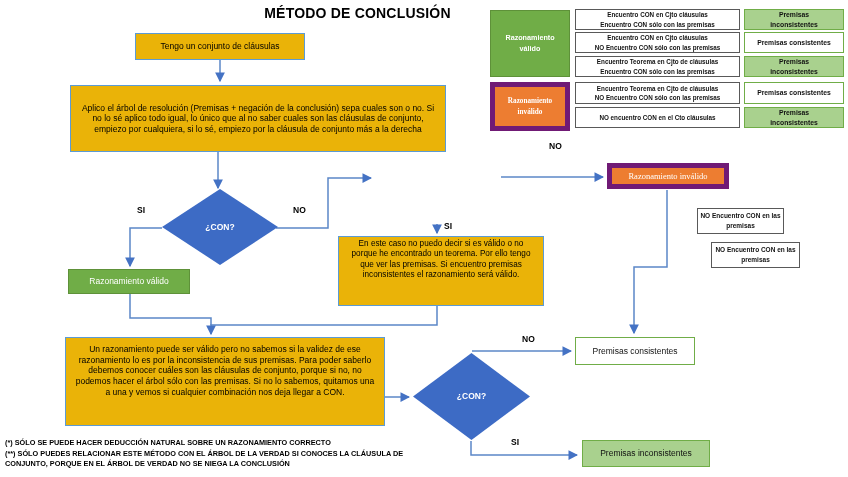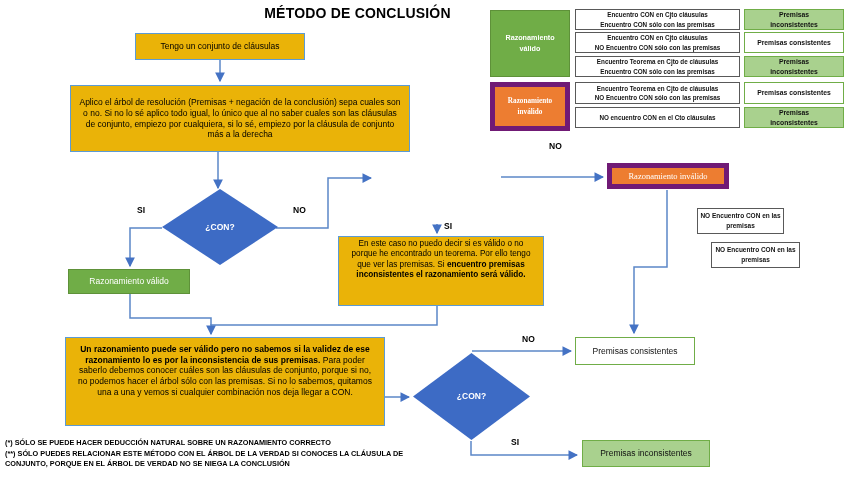--- a/index.html
+++ b/index.html
@@ -20,21 +20,21 @@
   .gray-outline{background:#fff;border:1px solid #595959;color:#111;}
   .fs-main{font-size:8.5px;}
   .fs-note{font-size:8.2px;}
   .lbl{position:absolute;font-weight:bold;font-size:8.5px;color:#000;}
   .legend-group{font-weight:bold;font-size:7.2px;line-height:1.4;}
   .legend-cond{font-weight:bold;font-size:6.3px;line-height:1.5;}
   .legend-res{font-weight:bold;font-size:6.8px;line-height:1.35;padding:0 10px;}
   .smallnote{font-weight:bold;font-size:6.5px;line-height:1.5;}
   .footnotes{position:absolute;left:5px;top:438px;width:424px;font-size:7.3px;
     font-weight:bold;line-height:1.45;}
-  b.seg{font-weight:bold;}
+  b.seg{font-weight:normal;}
 </style>
 </head>
 <body>
 
 <div class="canvas">
 
   <svg class="wires" width="848" height="477">
     <defs>
       <marker id="arw" viewBox="0 0 8 8" refX="7" refY="4" markerWidth="6.5" markerHeight="6.5" orient="auto-start-reverse">
         <path d="M0,0 L8,4 L0,8 z" fill="#4472C4"></path>
@@ -53,21 +53,21 @@
       <polyline points="472,351 571,351" marker-end="url(#arw)"></polyline>
       <polyline points="667,190 667,267 634,267 634,333" marker-end="url(#arw)"></polyline>
       <polyline points="471,441 471,455 577,455" marker-end="url(#arw)"></polyline>
     </g>
   </svg>
 
   <div class="title">MÉTODO DE CONCLUSIÓN</div>
 
   <div class="node box-blue fs-main" style="left:135px;top:33px;width:170px;height:27px;">Tengo un conjunto de cláusulas</div>
 
-  <div class="node box-blue fs-main" style="left:70px;top:85px;width:340px;height:67px;padding:15px 8px;">Aplico el árbol de resolución (Premisas + negación de la conclusión) sepa cuales son o no. Si no lo sé aplico todo igual, lo único que al no saber cuales son las cláusulas de conjunto, empiezo por cualquiera, si lo sé, empiezo por la cláusula de conjunto más a la derecha</div>
+  <div class="node box-blue fs-main" style="left:70px;top:85px;width:376px;height:67px;padding:15px 8px;">Aplico el árbol de resolución (Premisas + negación de la conclusión) sepa cuales son o no. Si no lo sé aplico todo igual, lo único que al no saber cuales son las cláusulas de conjunto, empiezo por cualquiera, si lo sé, empiezo por la cláusula de conjunto más a la derecha</div>
 
   <div class="node diamond fs-main" style="left:162px;top:189px;width:116px;height:76px;">¿CON?</div>
 
   <span class="lbl" style="left:137px;top:205px;">SI</span>
   <span class="lbl" style="left:293px;top:205px;">NO</span>
 
   <div class="node green-solid fs-main" style="left:68px;top:269px;width:122px;height:25px;">Razonamiento válido</div>
 
 
   <span class="lbl" style="left:549px;top:141px;">NO</span>

